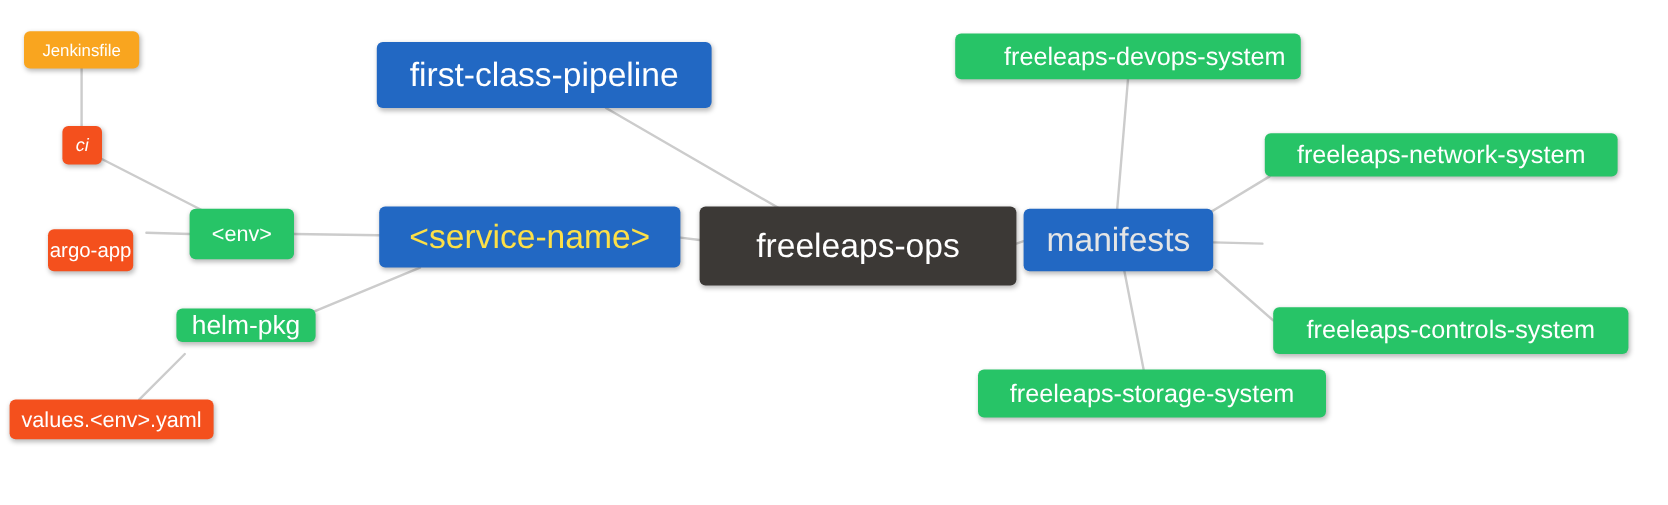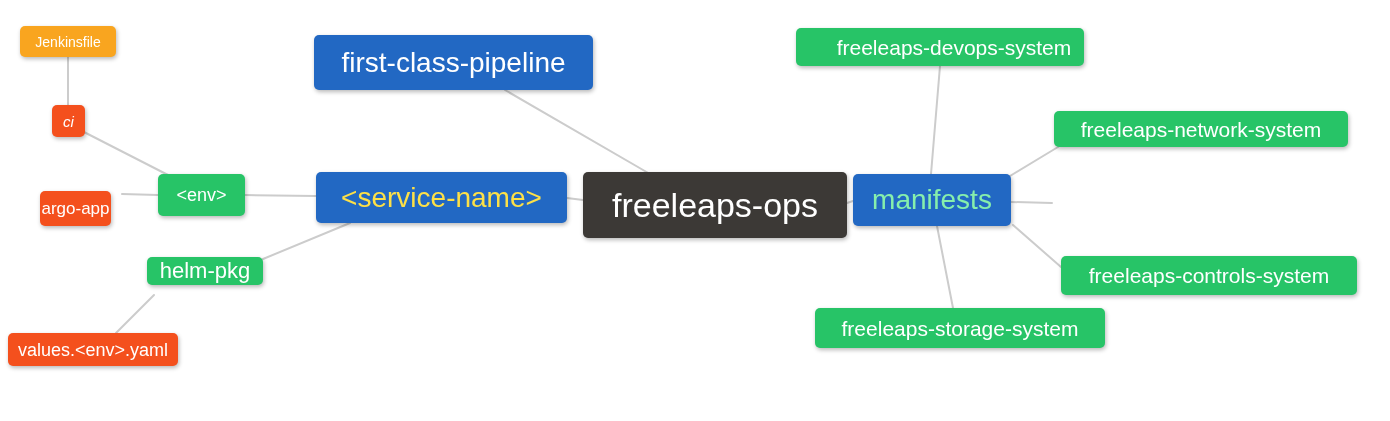--- a/index.html
+++ b/index.html
@@ -51,24 +51,24 @@
       <line x1="505" y1="90" x2="650" y2="174" stroke="#cccccc" stroke-width="2" stroke-linecap="round"></line>
       <line x1="567" y1="198" x2="583" y2="200" stroke="#cccccc" stroke-width="2" stroke-linecap="round"></line>
       <line x1="847" y1="203" x2="853" y2="201" stroke="#cccccc" stroke-width="2" stroke-linecap="round"></line>
       <line x1="931" y1="174" x2="940" y2="66" stroke="#cccccc" stroke-width="2" stroke-linecap="round"></line>
       <line x1="1010" y1="176" x2="1058" y2="147" stroke="#cccccc" stroke-width="2" stroke-linecap="round"></line>
       <line x1="1011" y1="202" x2="1052" y2="203" stroke="#cccccc" stroke-width="2" stroke-linecap="round"></line>
       <line x1="1013" y1="225" x2="1061" y2="267" stroke="#cccccc" stroke-width="2" stroke-linecap="round"></line>
       <line x1="937" y1="226" x2="953" y2="308" stroke="#cccccc" stroke-width="2" stroke-linecap="round"></line>
     </svg>
 
-<div class="node" style="left: 583px; top: 172px; width: 264px; height: 66px; font-size: 34px; background: rgb(60, 57, 54); color: rgb(255, 255, 255);">freeleaps-ops</div>
+<div class="node" style="left: 583px; top: 172px; width: 264px; height: 66px; font-size: 28px; background: rgb(60, 57, 54); color: rgb(255, 255, 255);">freeleaps-ops</div>
     <div class="node" style="left: 314px; top: 35px; width: 279px; height: 55px; font-size: 28px; background: rgb(34, 104, 195); color: rgb(255, 255, 255);">first-class-pipeline</div>
     <div class="node" style="left: 316px; top: 172px; width: 251px; height: 51px; font-size: 28px; background: rgb(34, 104, 195); color: #fde047;">&lt;service-name&gt;</div>
-    <div class="node" style="left: 853px; top: 174px; width: 158px; height: 52px; font-size: 28px; background: rgb(34, 104, 195); color: #86efac;">manifests</div>
+    <div class="node" style="left: 853px; top: 174px; width: 158px; height: 52px; font-size: 28px; background: rgb(34, 104, 195); color: #e5e5e5;">manifests</div>
     <div class="node" style="left: 158px; top: 174px; width: 87px; height: 42px; font-size: 18px; background: rgb(39, 196, 103); color: rgb(255, 255, 255);">&lt;env&gt;</div>
     <div class="node" style="left: 147px; top: 257px; width: 116px; height: 28px; font-size: 22px; background: rgb(39, 196, 103); color: rgb(255, 255, 255);">helm-pkg</div>
     <div class="node" style="left: 40px; top: 176px; width: 71px; height: 35px; font-size: 17px; background: rgb(244, 80, 29); color: rgb(255, 255, 255); margin-top: 15px;">argo-app</div>
     <div class="node" style="left: 52px; top: 105px; width: 33px; height: 32px; font-size: 15px; background: rgb(244, 80, 29); color: rgb(255, 255, 255); font-style: italic;">ci</div>
     <div class="node" style="left: 20px; top: 26px; width: 96px; height: 31px; font-size: 14px; background: rgb(249, 165, 31); color: rgb(255, 255, 255);">Jenkinsfile</div>
     <div class="node" style="left: 8px; top: 333px; width: 170px; height: 33px; font-size: 18px; background: rgb(244, 80, 29); color: rgb(255, 255, 255);">values.&lt;env&gt;.yaml</div>
     <div class="node" style="left: 796px; top: 28px; width: 288px; height: 38px; font-size: 21px; background: rgb(39, 196, 103); color: rgb(255, 255, 255); padding-left: 28px;">freeleaps-devops-system</div>
     <div class="node" style="left: 1054px; top: 111px; width: 294px; height: 36px; font-size: 21px; background: rgb(39, 196, 103); color: rgb(255, 255, 255);">freeleaps-network-system</div>
     <div class="node" style="left: 1061px; top: 256px; width: 296px; height: 39px; font-size: 21px; background: rgb(39, 196, 103); color: rgb(255, 255, 255);">freeleaps-controls-system</div>
     <div class="node" style="left: 815px; top: 308px; width: 290px; height: 40px; font-size: 21px; background: rgb(39, 196, 103); color: rgb(255, 255, 255);">freeleaps-storage-system</div>

